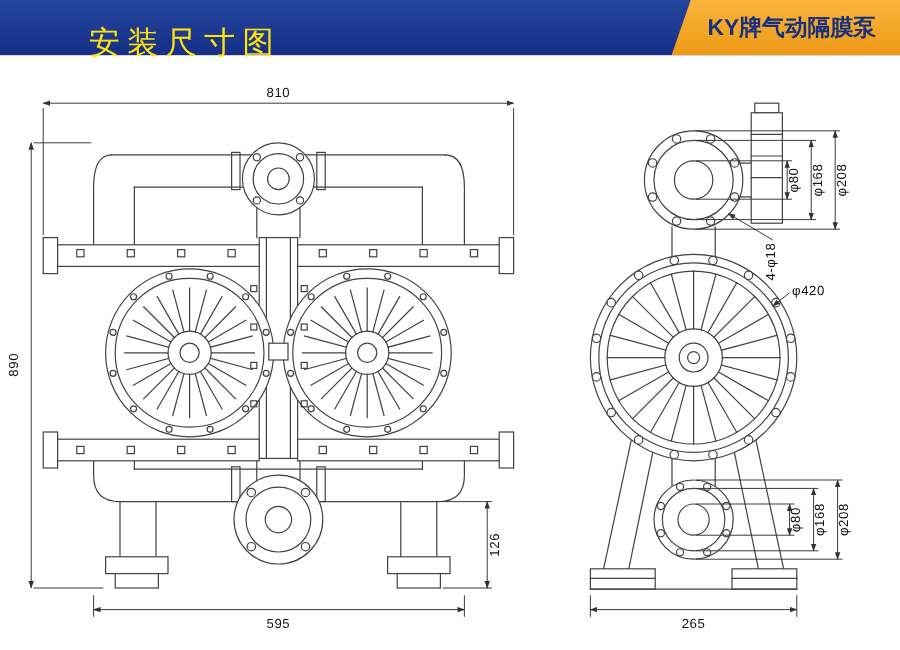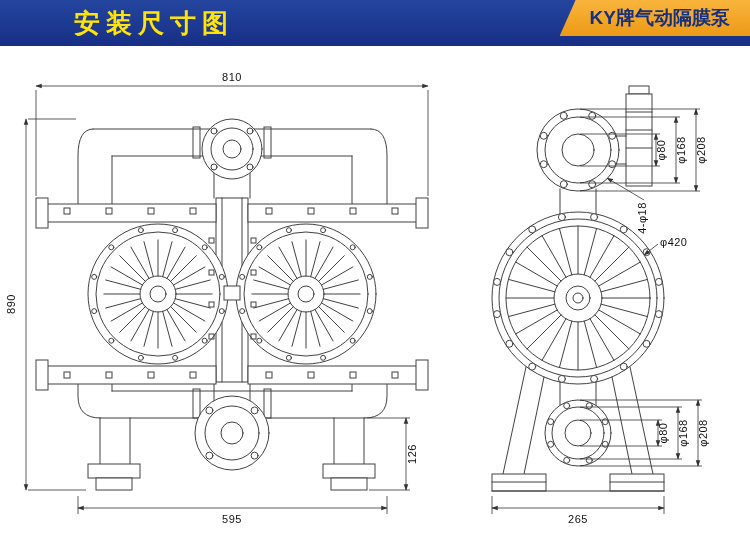--- a/index.html
+++ b/index.html
@@ -1,22 +1,22 @@
 <!DOCTYPE html>
 <html><head>
 <meta charset="utf-8">
 <style>
   html,body{margin:0;padding:0;background:#fff;}
   .page{position:relative;width:750px;height:542px;background:#fff;overflow:hidden;
         font-family:"Liberation Sans",sans-serif;}
   
   .hdr{position:relative;height:46px;background:linear-gradient(180deg,#24459f,#172f85);}
-  .hdr .title{position:absolute;left:74px;top:0;height:46px;display:flex;align-items:center;
-        margin:0;font-size:26px;font-weight:bold;letter-spacing:6px;color:#ffe40a;}
-  .hdr .badge{position:absolute;right:0;top:0;height:36px;display:flex;align-items:center;
+  .hdr .title{position:absolute;left:74px;top:12px;height:46px;display:flex;align-items:center;
+        margin:0;font-size:26px;font-weight:normal;letter-spacing:6px;color:#ffe40a;}
+  .hdr .badge{position:absolute;right:0;top:0;height:46px;display:flex;align-items:center;
         padding:0 20px 0 30px;background:linear-gradient(180deg,#f9b43c,#ec9a16);
         clip-path:polygon(16px 0,100% 0,100% 100%,0 100%);
         font-size:19px;font-weight:bold;color:#17307e;}
   
   .canvas{position:absolute;top:46px;left:0;}
   svg .draw{stroke:#424242;stroke-width:1;fill:none;stroke-linecap:square;}
   svg .draw .wf{fill:#fff;}
   svg .dims line,svg .dims path{stroke:#333;stroke-width:0.8;fill:none;}
   svg text.dt{font-family:"Liberation Sans",sans-serif;font-size:11px;fill:#111;
         stroke:none;letter-spacing:0.5px;}

